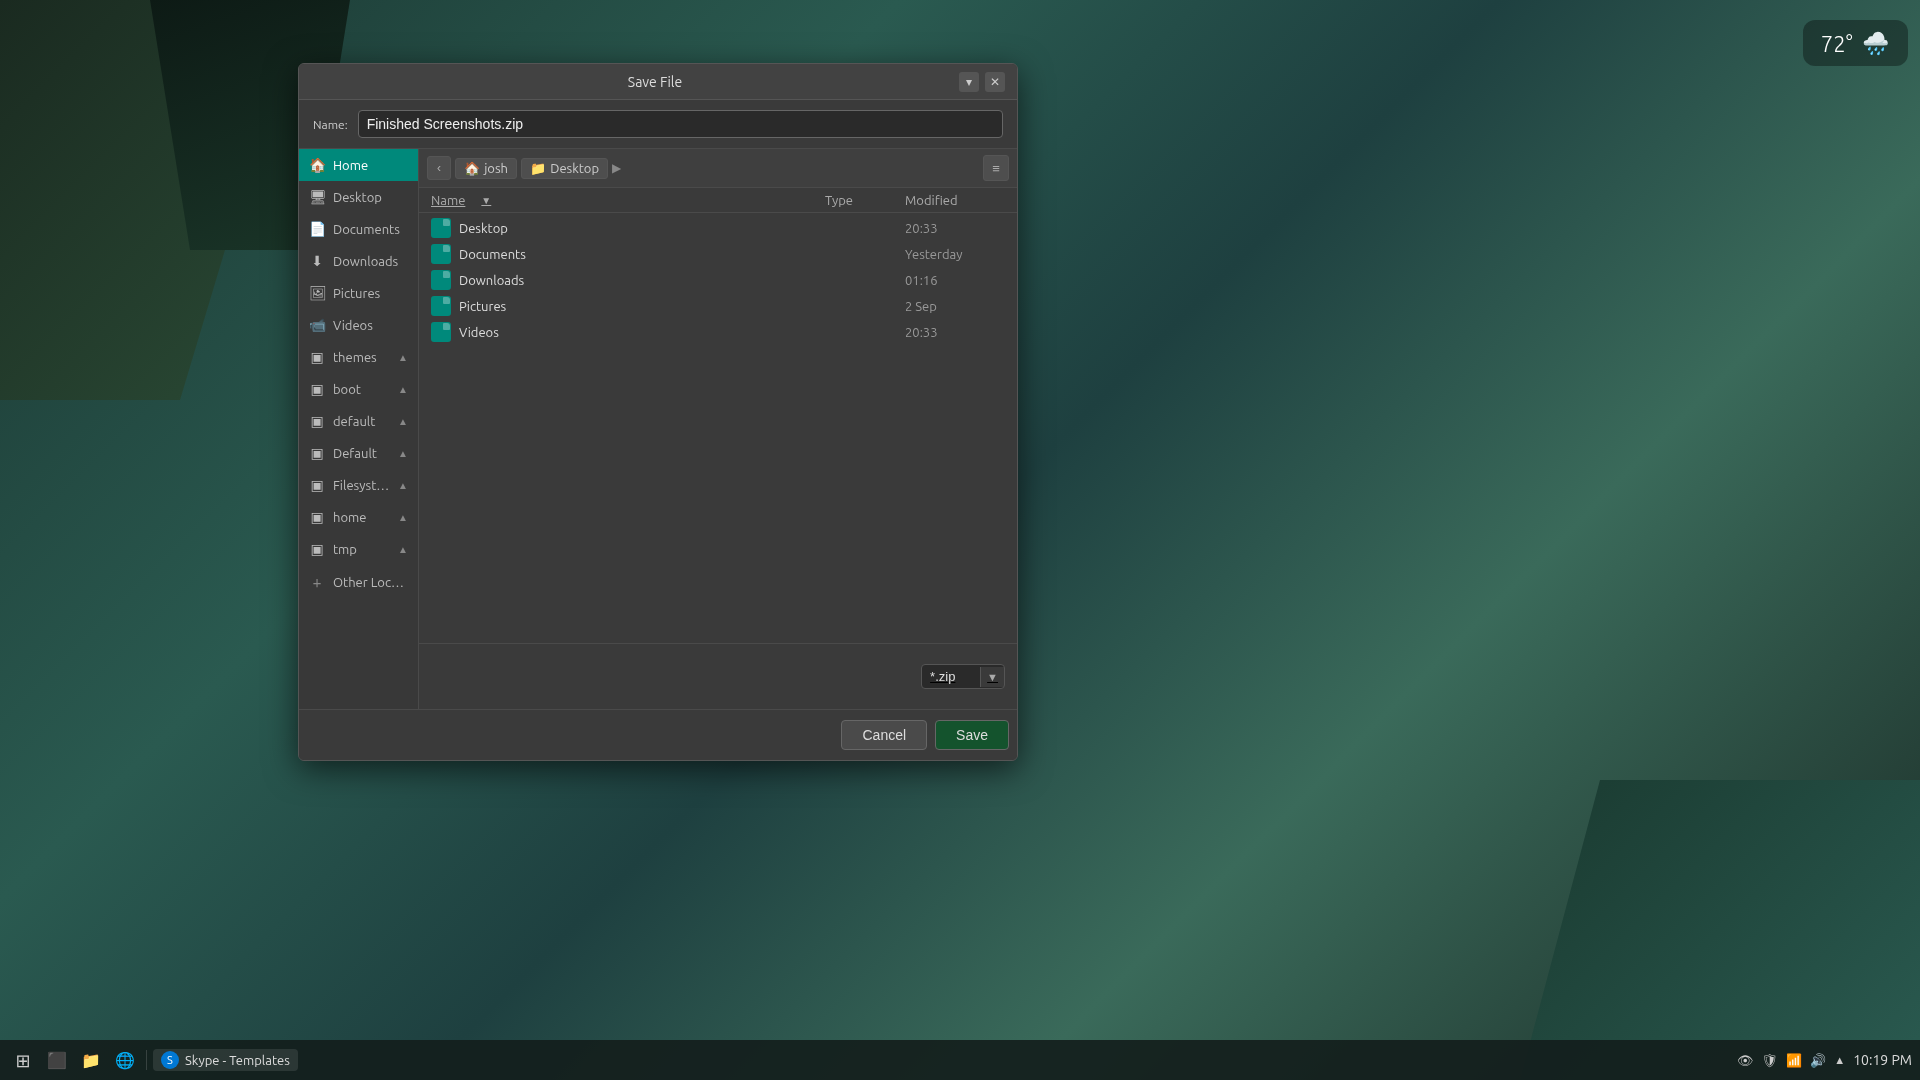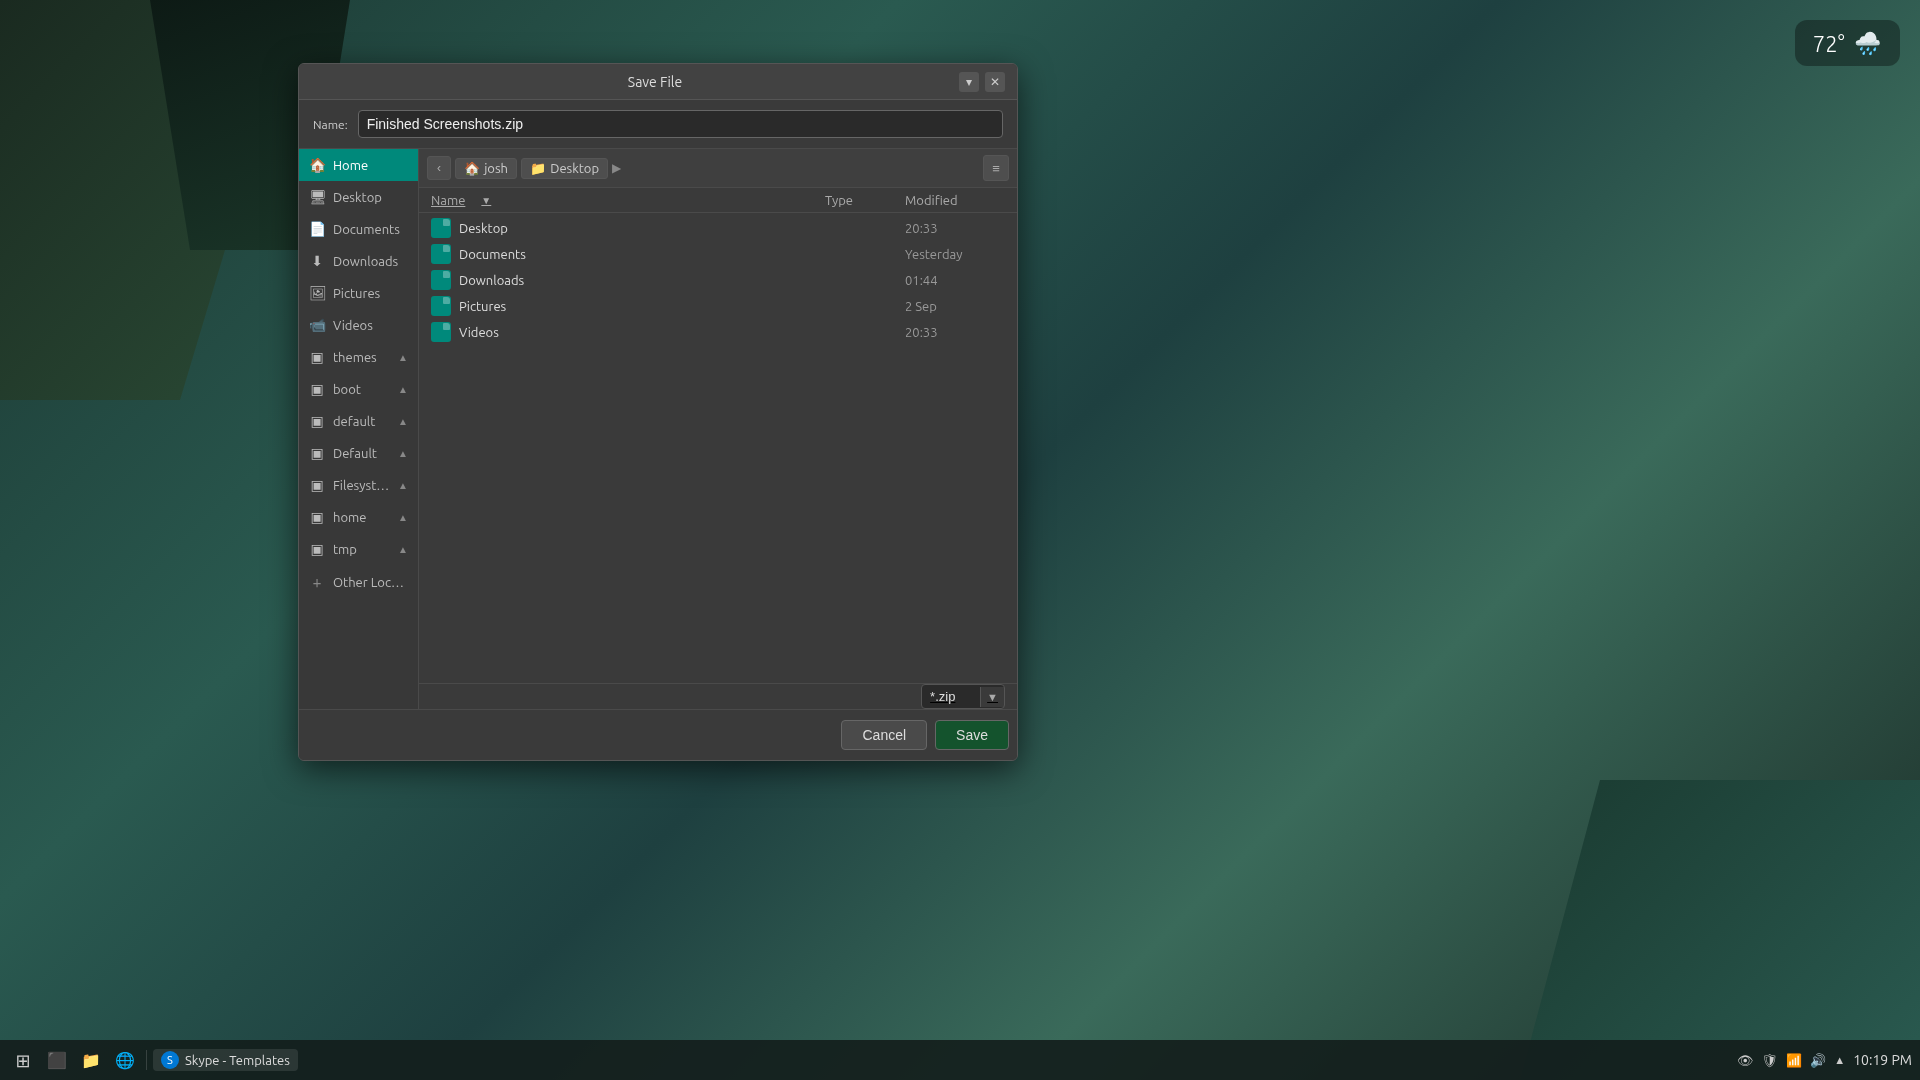--- a/index.html
+++ b/index.html
@@ -33,21 +33,21 @@
       position: absolute;
       bottom: 0; right: 0;
       width: 400px; height: 300px;
       background: linear-gradient(315deg, #2a5a50 0%, #1a3a30 100%);
       clip-path: polygon(20% 0, 100% 0, 100% 100%, 0 100%);
     }
 
     
     .weather-widget {
       position: absolute;
-      top: 20px; right: 20px;
+      top: 20px; right: 12px;
       background: rgba(0,0,0,0.35);
       border-radius: 12px;
       padding: 10px 18px;
       display: flex;
       align-items: center;
       gap: 10px;
       color: white;
       font-size: 20px;
     }
     .weather-temp {
@@ -351,21 +351,21 @@
     }
     .file-name { flex: 1; }
     .file-type { width: 80px; color: #999; }
     .file-modified { width: 100px; color: #999; }
 
     
     .filter-bar {
       display: flex;
       align-items: center;
       justify-content: flex-end;
-      padding: 0 12px;
+      padding: 20px 12px;
       gap: 8px;
       border-top: 1px solid #4a4a4a;
       background: #3a3a3a;
       text-decoration: underline;
     }
     .filter-select-wrapper {
       display: flex;
       align-items: center;
       background: #2a2a2a;
       border: 1px solid #555;
@@ -557,21 +557,21 @@
         <div class="file-row">
           <div class="file-icon"></div>
           <span class="file-name">Documents</span>
           <span class="file-type"></span>
           <span class="file-modified">Yesterday</span>
         </div>
         <div class="file-row">
           <div class="file-icon"></div>
           <span class="file-name">Downloads</span>
           <span class="file-type"></span>
-          <span class="file-modified">01:44</span>
+          <span class="file-modified">01:16</span>
         </div>
         <div class="file-row">
           <div class="file-icon"></div>
           <span class="file-name">Pictures</span>
           <span class="file-type"></span>
           <span class="file-modified">2 Sep</span>
         </div>
         <div class="file-row">
           <div class="file-icon"></div>
           <span class="file-name">Videos</span>

